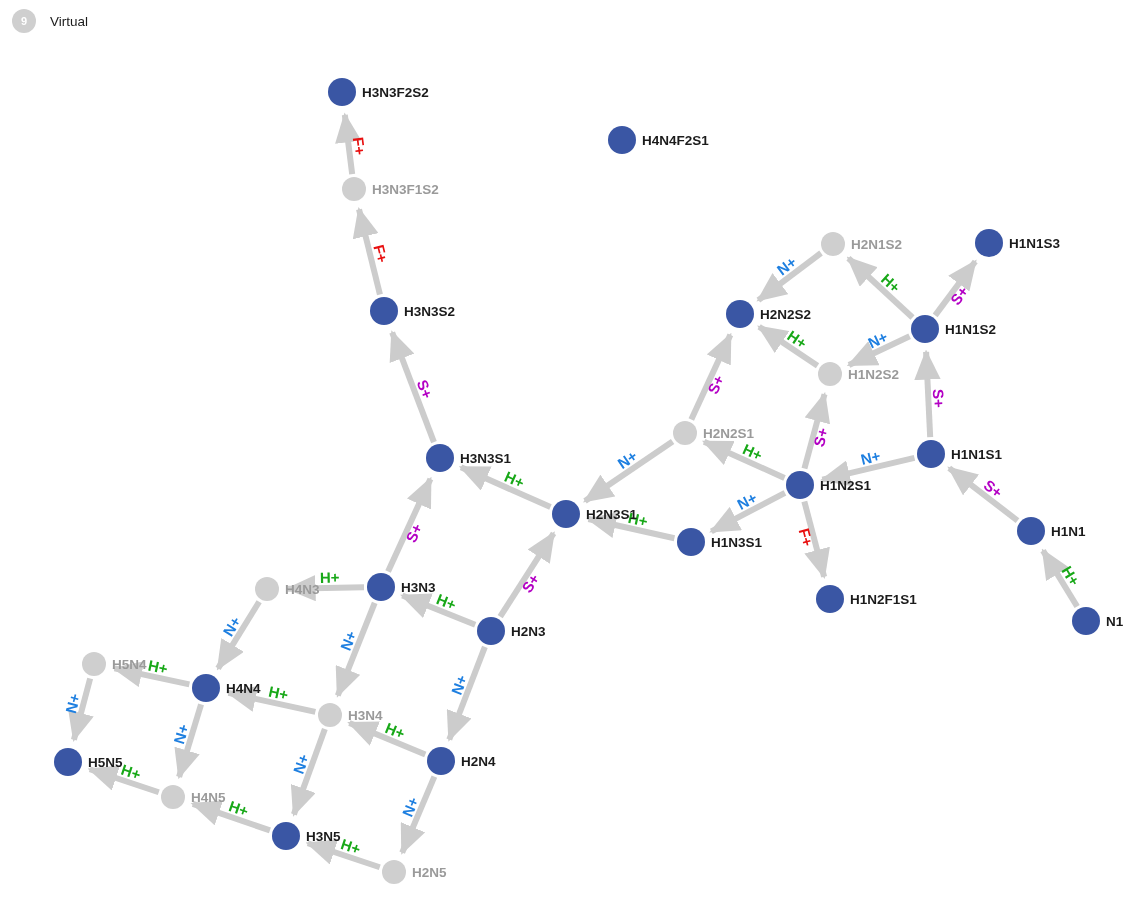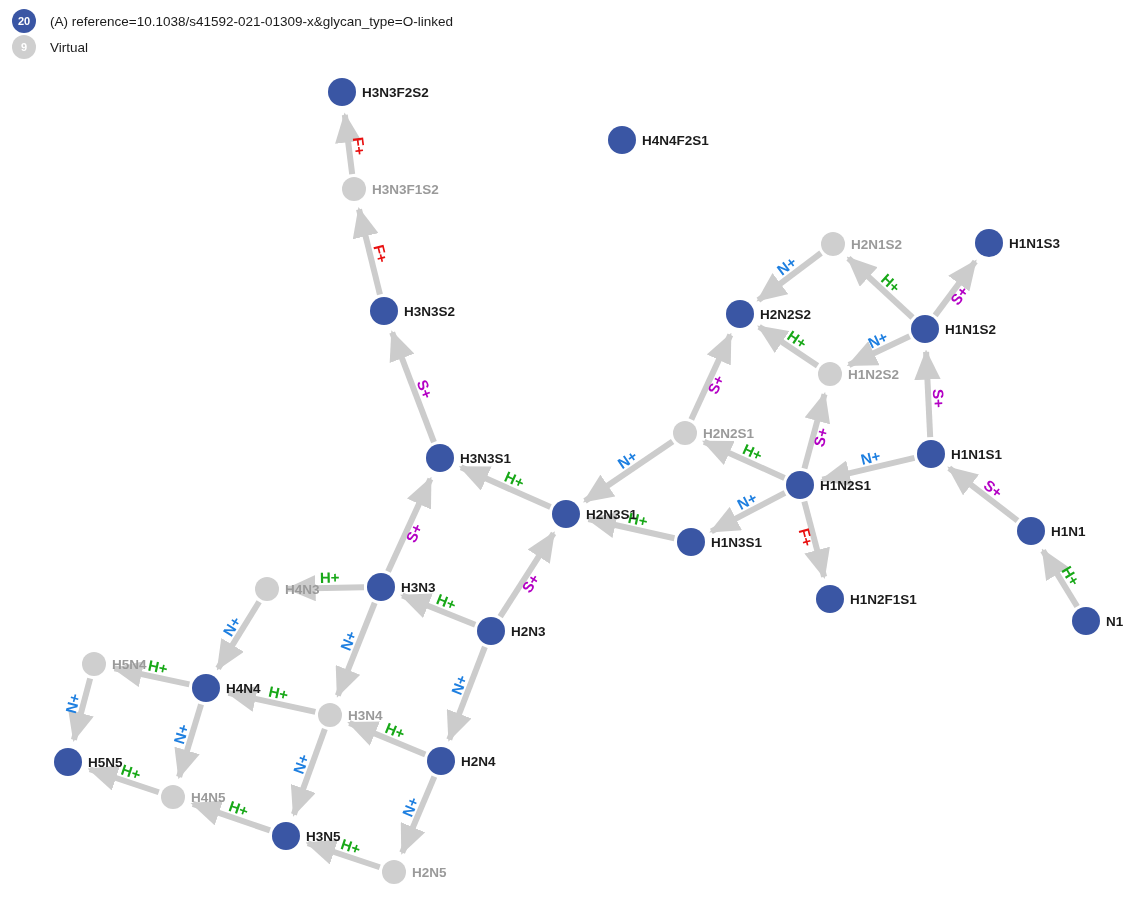--- a/index.html
+++ b/index.html
@@ -47,24 +47,20 @@
   }
   .e-H{fill:#18a818;}
   .e-N{fill:#1e7fe0;}
   .e-S{fill:#b300c4;}
   .e-F{fill:#e81010;}
 </style>
 </head>
 <body>
 
 <div id="legend">
-    <div class="legend-row">
-      <div class="legend-badge real">20</div>
-      <div class="legend-label">(A) reference=10.1038/s41592-021-01309-x&amp;glycan_type=O-linked</div>
-    </div>
     <div class="legend-row">
       <div class="legend-badge virtual">9</div>
       <div class="legend-label">Virtual</div>
     </div>
   </div>
 
 <svg id="graph" viewBox="0 0 1144 898" xmlns="http://www.w3.org/2000/svg">
   <defs>
     <marker id="arrowhead" markerWidth="5" markerHeight="4.4" refX="4.6" refY="2.2" orient="auto" markerUnits="strokeWidth">
       <path d="M0,0 L5,2.2 L0,4.4 Z" fill="#cccccc"></path>

